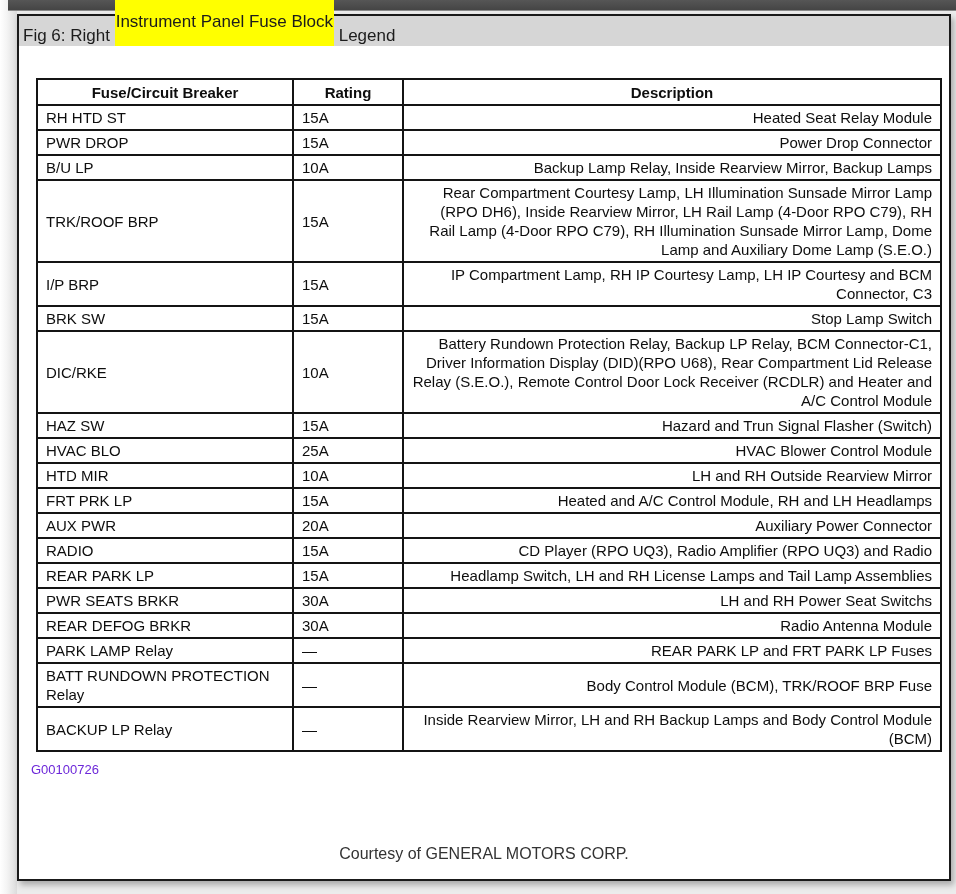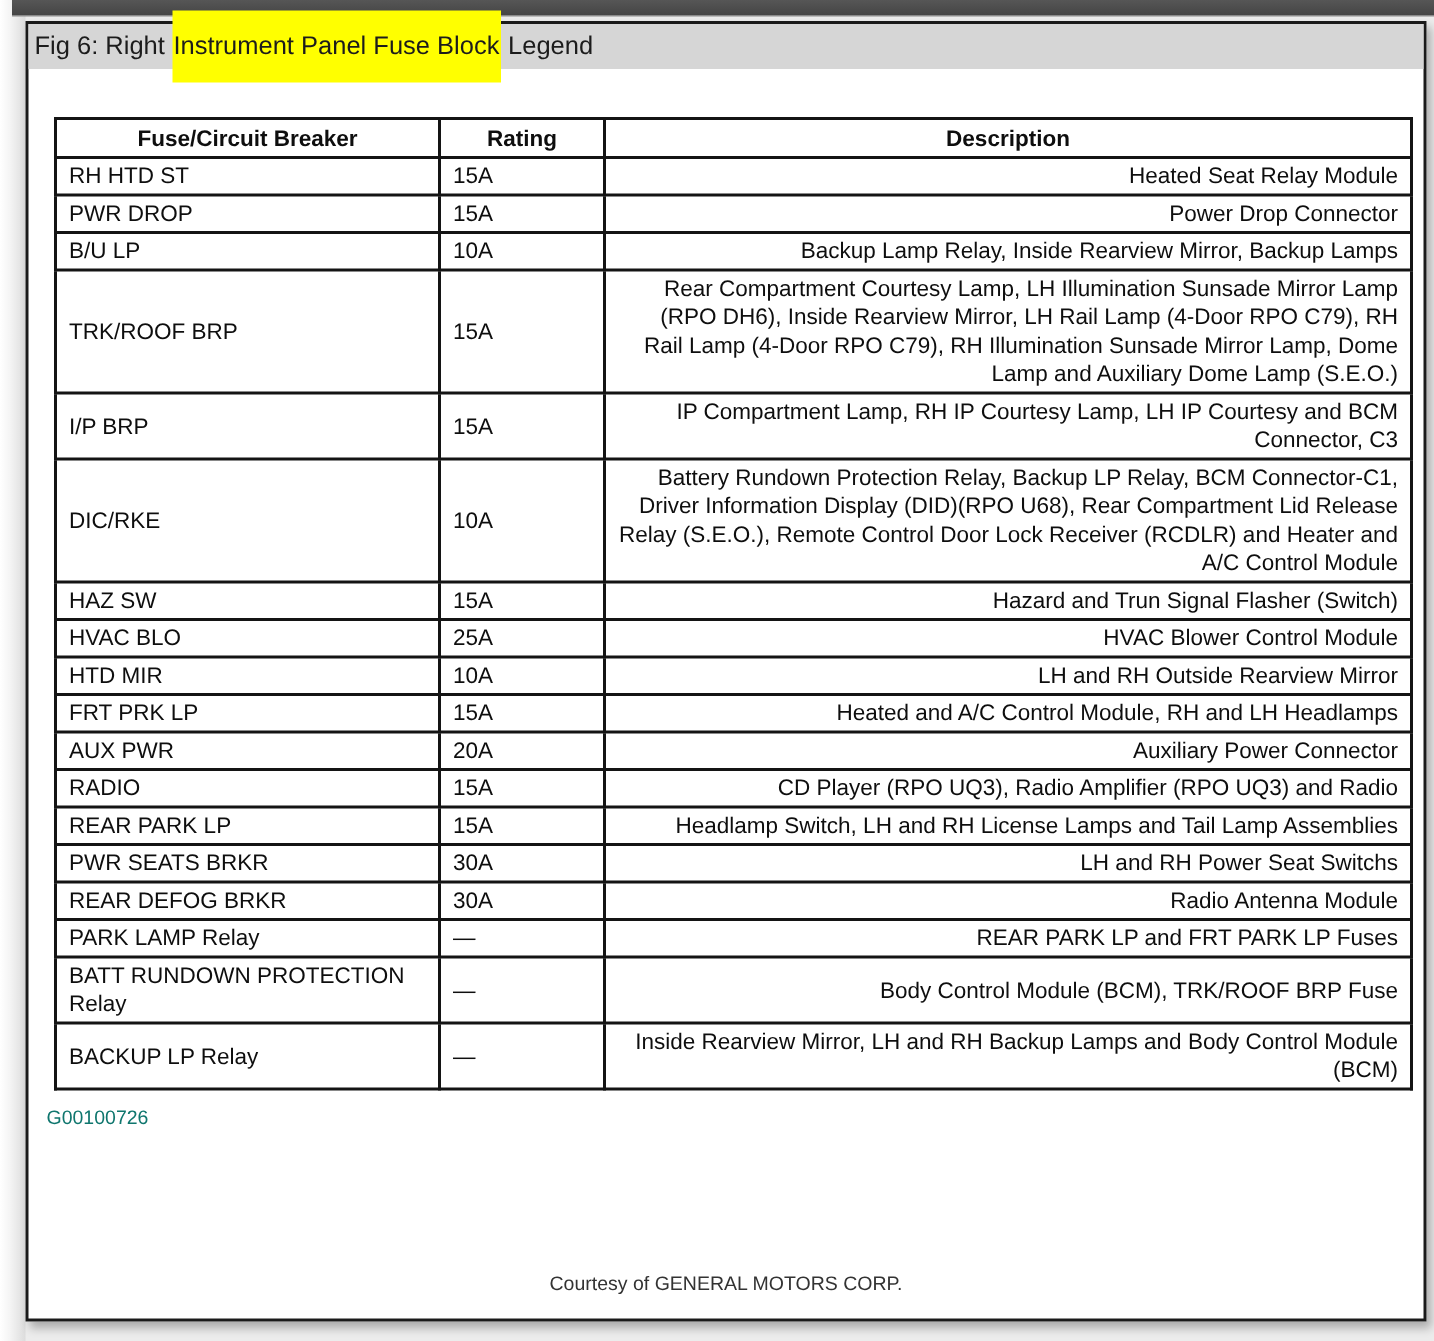--- a/index.html
+++ b/index.html
@@ -24,21 +24,21 @@
   .doc {
     position: absolute; left: 17px; top: 14px;
     width: 934px; height: 867px;
     background: #ffffff;
     border: 2px solid #1a1a1a;
     box-shadow: 3px 4px 6px rgba(0,0,0,0.28);
   }
   .title-bar {
     height: 30px;
     background: #d6d6d6;
-    display: flex; align-items: center;
+    display: flex; align-items: flex-end;
     padding-left: 4px;
     font-size: 17px;
     color: #1c1c1c;
     white-space: pre;
   }
   .title-bar .hl {
     background: #ffff00;
     padding: 14px 1px;
   }
   table.fuse {
@@ -65,28 +65,28 @@
   }
   table.fuse td {
     padding: 2px 8px;
     line-height: 19px;
   }
   td.fuse-cell, td.rating-cell { }
   td.description-cell { text-align: right; }
   .figid {
     margin: 10px 0 0 12px;
     font-size: 13px;
-    color: #0f766e;
+    color: #6d28d9;
   }
   .courtesy {
     position: absolute;
     left: 0; bottom: 16px;
     width: 100%;
     text-align: center;
-    font-size: 13px;
+    font-size: 16px;
     color: #333333;
   }
 </style>
 </head>
 <body>
 
 <div class="left-strip"></div>
 <div class="top-bar"></div>
 
 <div class="doc">
@@ -125,20 +125,25 @@
           <td class="fuse-cell">TRK/ROOF BRP</td>
           <td class="rating-cell">15A</td>
           <td class="description-cell">Rear Compartment Courtesy Lamp, LH Illumination Sunsade Mirror Lamp (RPO DH6), Inside Rearview Mirror, LH Rail Lamp (4-Door RPO C79), RH Rail Lamp (4-Door RPO C79), RH Illumination Sunsade Mirror Lamp, Dome Lamp and Auxiliary Dome Lamp (S.E.O.)</td>
         </tr>
         <tr>
           <td class="fuse-cell">I/P BRP</td>
           <td class="rating-cell">15A</td>
           <td class="description-cell">IP Compartment Lamp, RH IP Courtesy Lamp, LH IP Courtesy and BCM Connector, C3</td>
         </tr>
         <tr>
+          <td class="fuse-cell">BRK SW</td>
+          <td class="rating-cell">15A</td>
+          <td class="description-cell">Stop Lamp Switch</td>
+        </tr>
+        <tr>
           <td class="fuse-cell">DIC/RKE</td>
           <td class="rating-cell">10A</td>
           <td class="description-cell">Battery Rundown Protection Relay, Backup LP Relay, BCM Connector-C1, Driver Information Display (DID)(RPO U68), Rear Compartment Lid Release Relay (S.E.O.), Remote Control Door Lock Receiver (RCDLR) and Heater and A/C Control Module</td>
         </tr>
         <tr>
           <td class="fuse-cell">HAZ SW</td>
           <td class="rating-cell">15A</td>
           <td class="description-cell">Hazard and Trun Signal Flasher (Switch)</td>
         </tr>
         <tr>

